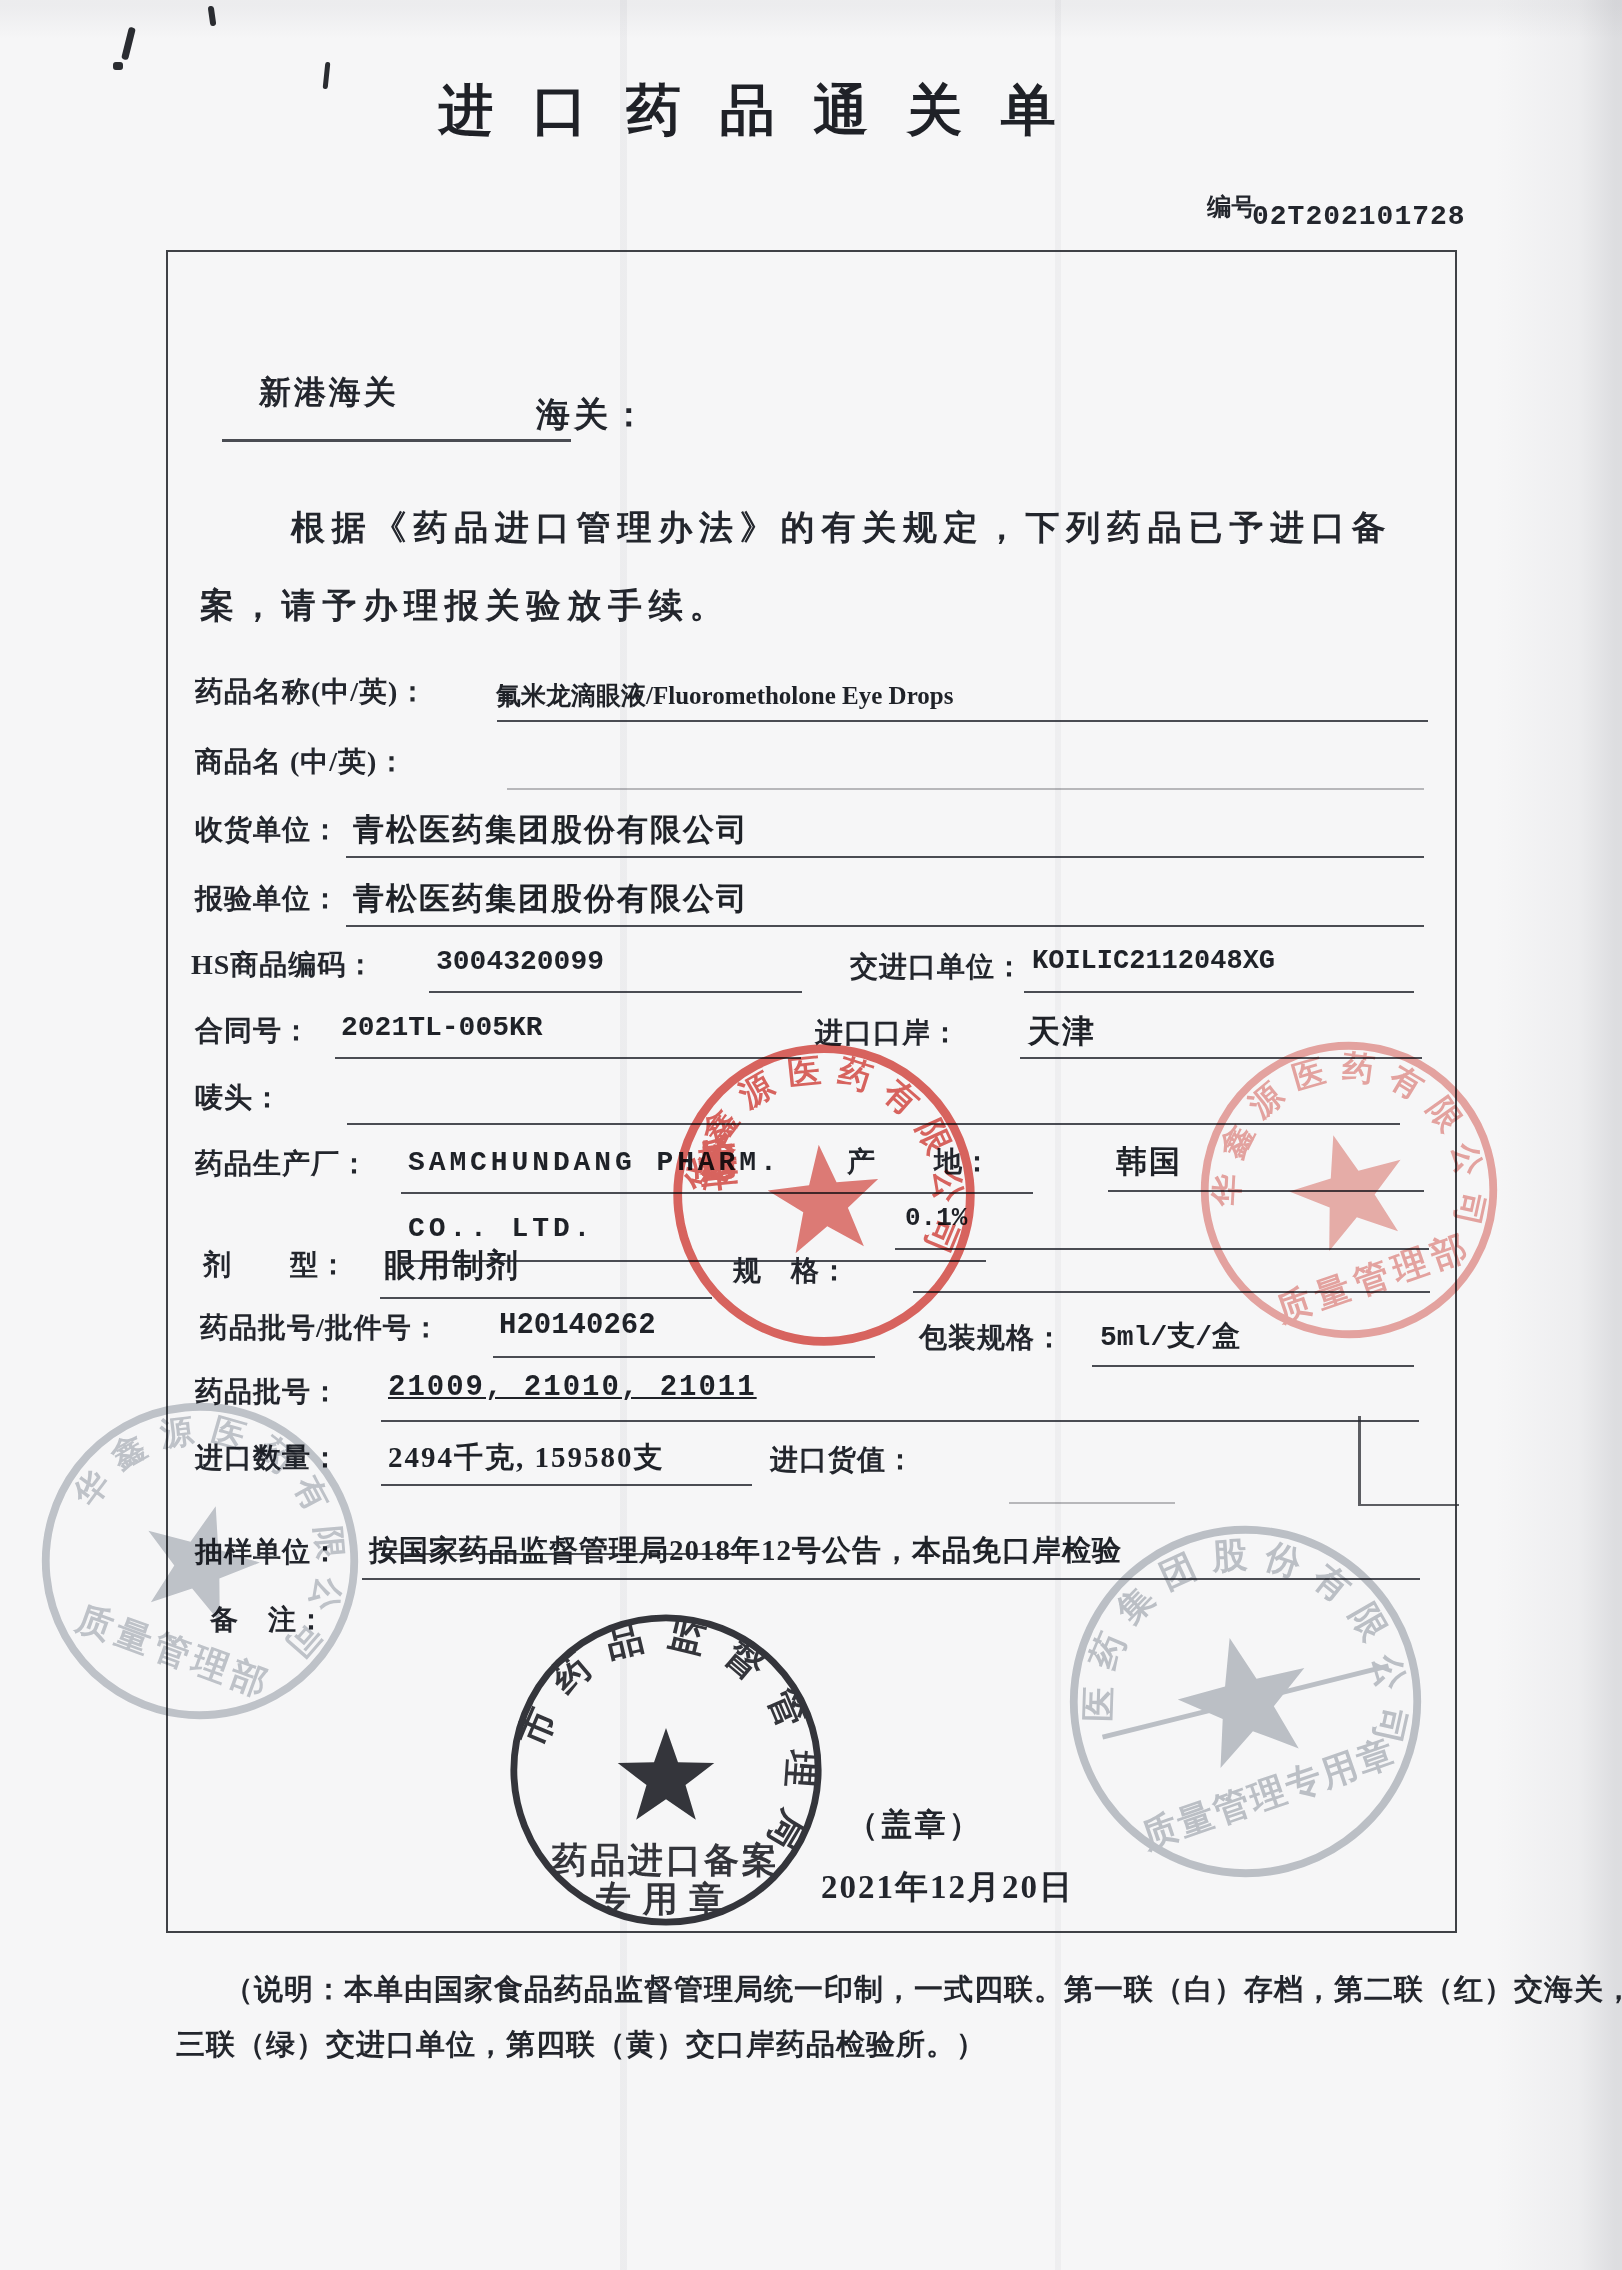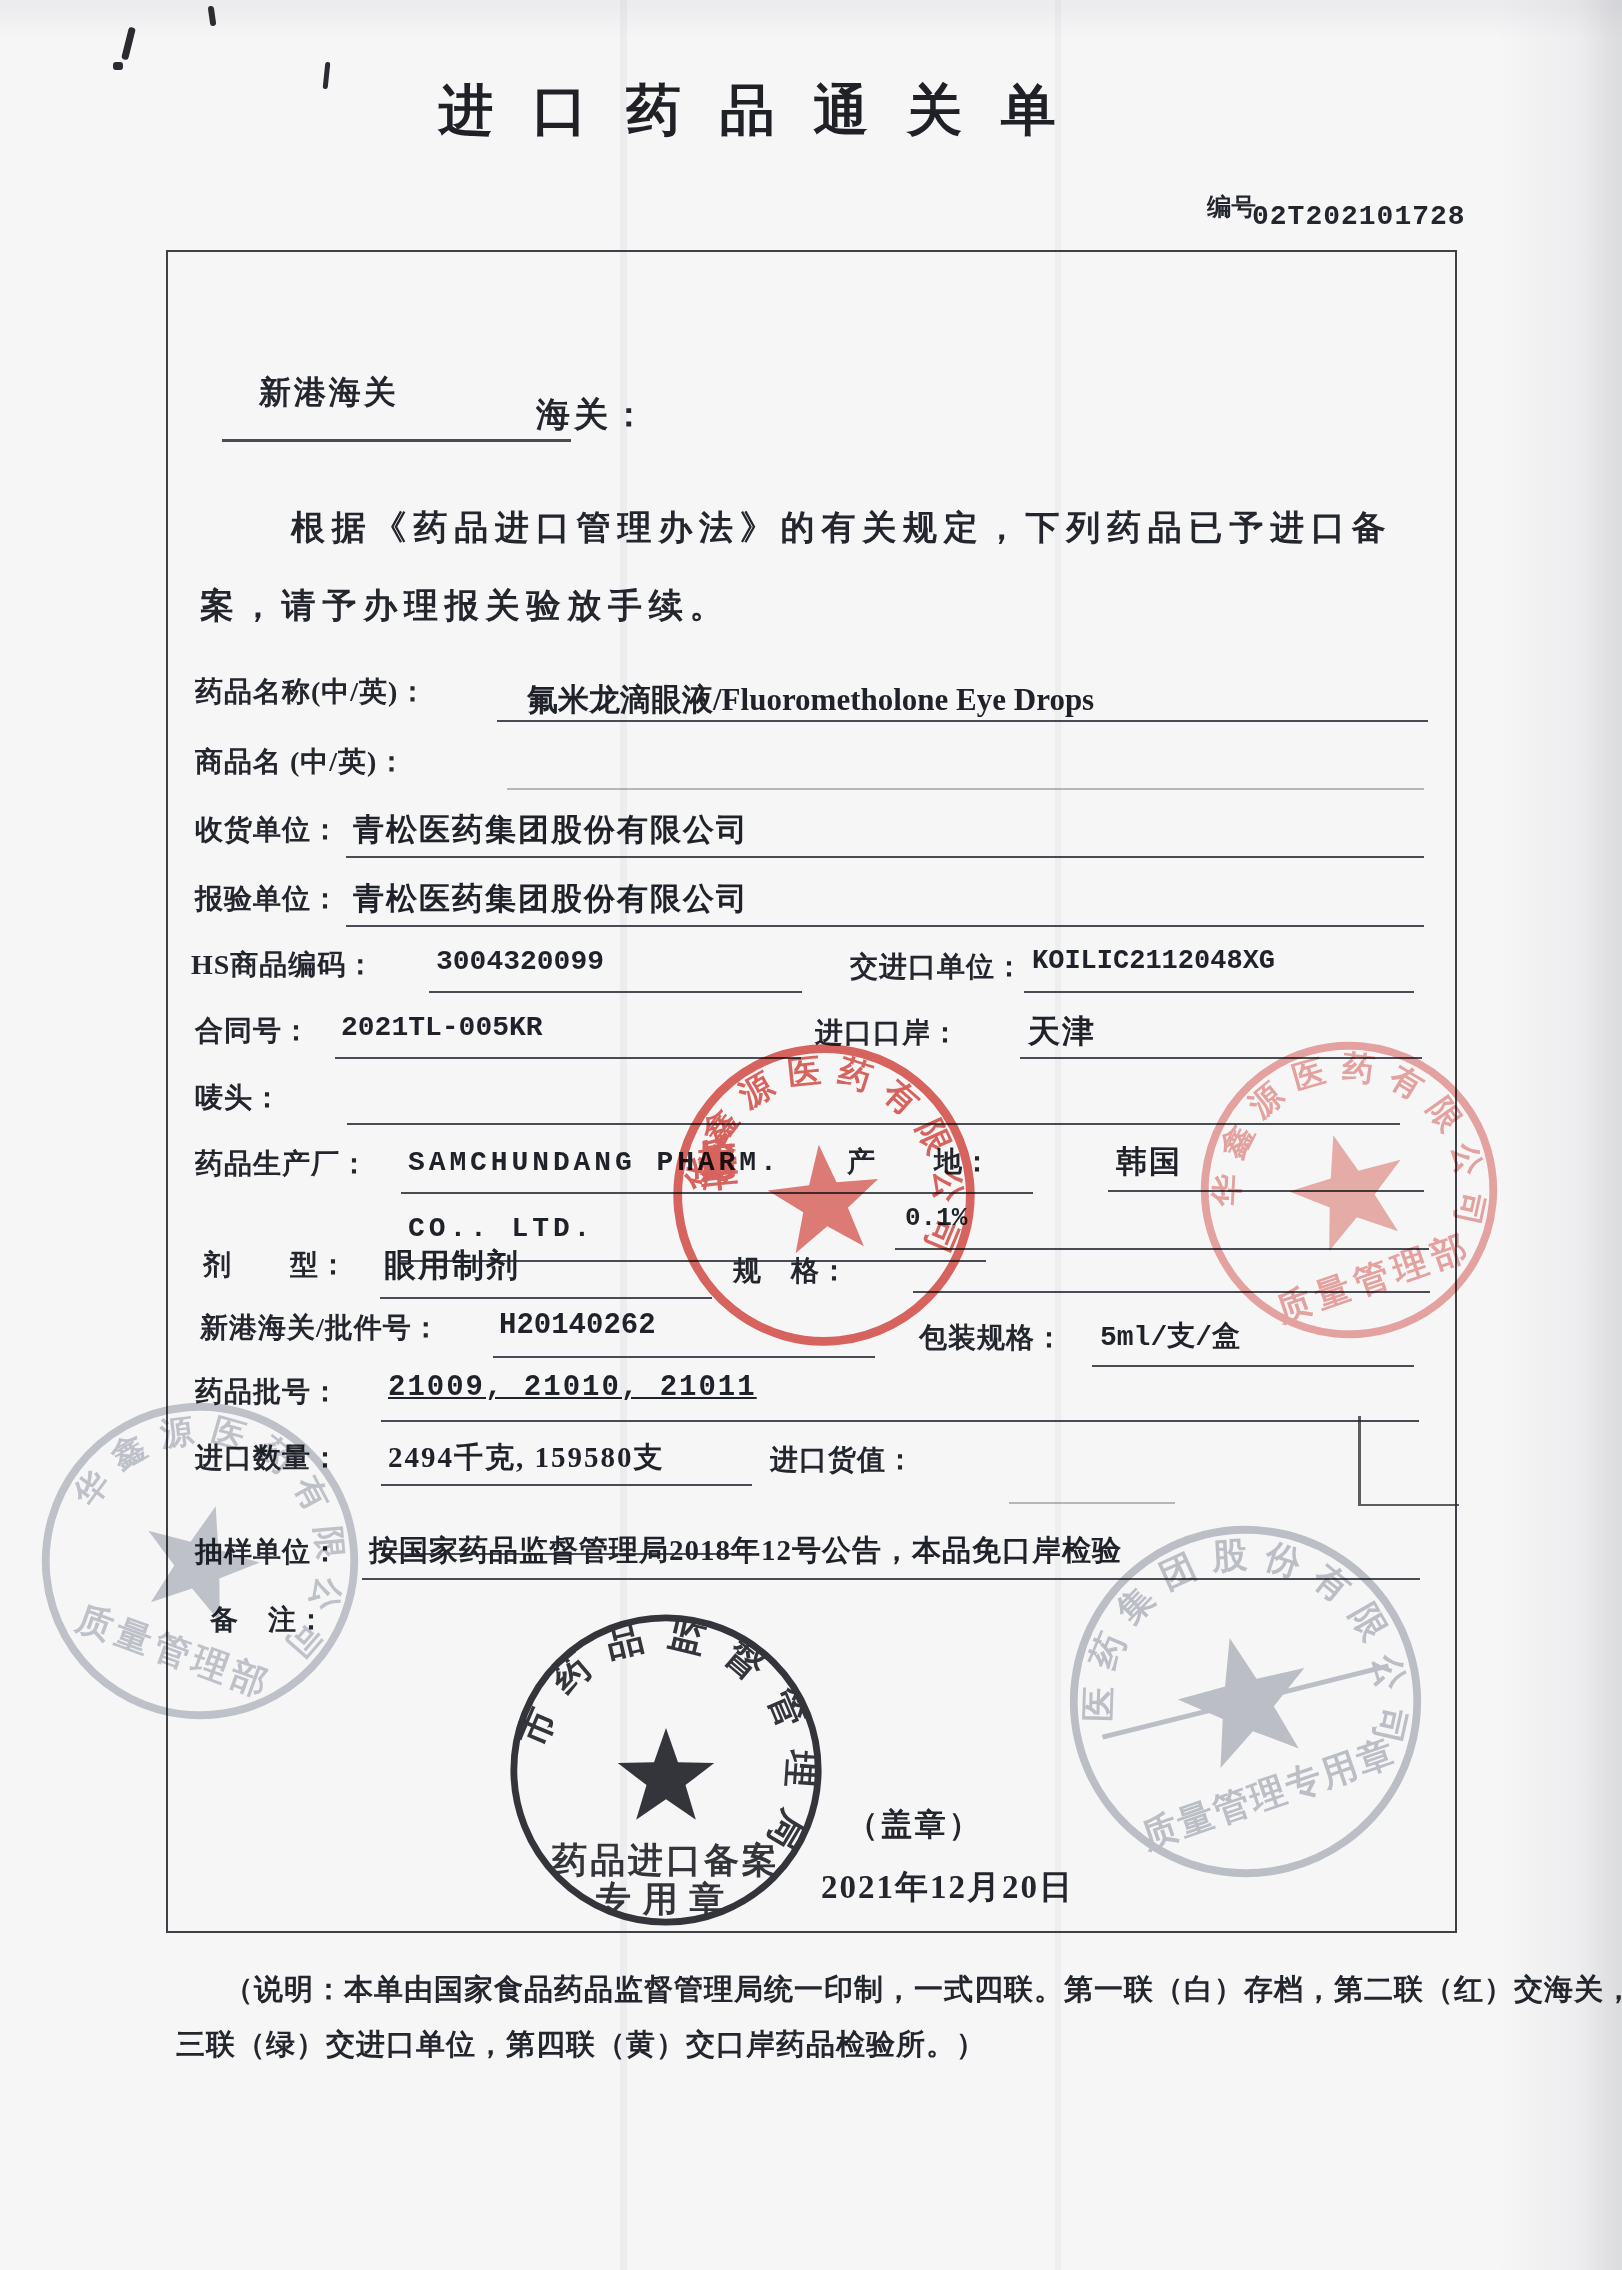--- a/index.html
+++ b/index.html
@@ -51,21 +51,21 @@
   <div class="box"></div>
 
   <div class="lbl" style="left:259px;top:371px;font-size:32px;font-weight:700;letter-spacing:2.9px;">新港海关</div>
   <div class="ul thick" style="left:222px;top:439px;width:349px;"></div>
   <div class="lbl" style="left:536px;top:392px;font-size:34px;font-weight:700;letter-spacing:3.9px;">海关：</div>
 
   <div class="lbl" style="left:291px;top:505px;font-size:34px;letter-spacing:6.8px;">根据《药品进口管理办法》的有关规定，下列药品已予进口备</div>
   <div class="lbl" style="left:200px;top:583px;font-size:34px;letter-spacing:6.8px;">案，请予办理报关验放手续。</div>
 
   <div class="lbl" style="left:195px;top:673px;">药品名称(中/英)：</div>
-  <div class="val" style="left:527px;top:679px;font-size:31px;">氟米龙滴眼液/Fluorometholone Eye Drops</div>
+  <div class="val" style="left:496px;top:679px;font-size:25px;">氟米龙滴眼液/Fluorometholone Eye Drops</div>
   <div class="ul" style="left:497px;top:720px;width:931px;"></div>
 
   <div class="lbl" style="left:195px;top:743px;">商品名 (中/英)：</div>
   <div class="ul faint" style="left:507px;top:788px;width:917px;"></div>
 
   <div class="lbl" style="left:195px;top:811px;">收货单位：</div>
   <div class="val cn" style="left:353px;top:809px;">青松医药集团股份有限公司</div>
   <div class="ul" style="left:346px;top:856px;width:1078px;"></div>
 
   <div class="lbl" style="left:195px;top:880px;">报验单位：</div>
@@ -100,21 +100,21 @@
   <div class="ul" style="left:401px;top:1260px;width:585px;"></div>
 
   <div class="lbl" style="left:203px;top:1246px;">剂　　型：</div>
   <div class="val cn" style="left:384px;top:1244px;font-size:32px;">眼用制剂</div>
   <div class="ul" style="left:380px;top:1297px;width:332px;"></div>
   <div class="lbl" style="left:733px;top:1252px;">规　格：</div>
   <div class="val mono" style="left:905px;top:1203px;font-size:26px;">0.1%</div>
   <div class="ul" style="left:895px;top:1248px;width:534px;"></div>
   <div class="ul" style="left:913px;top:1291px;width:517px;"></div>
 
-  <div class="lbl" style="left:200px;top:1309px;">新港海关/批件号：</div>
+  <div class="lbl" style="left:200px;top:1309px;">药品批号/批件号：</div>
   <div class="val mono" style="left:499px;top:1309px;font-size:29px;">H20140262</div>
   <div class="ul" style="left:493px;top:1356px;width:382px;"></div>
   <div class="lbl" style="left:919px;top:1319px;">包装规格：</div>
   <div class="val mono" style="left:1100px;top:1317px;">5ml/支/盒</div>
   <div class="ul" style="left:1092px;top:1365px;width:322px;"></div>
 
   <div class="lbl" style="left:195px;top:1373px;">药品批号：</div>
   <div class="val mono" style="left:388px;top:1371px;font-size:29px;letter-spacing:2px;text-decoration:underline;">21009, 21010, 21011</div>
   <div class="ul" style="left:381px;top:1420px;width:1038px;"></div>
 

